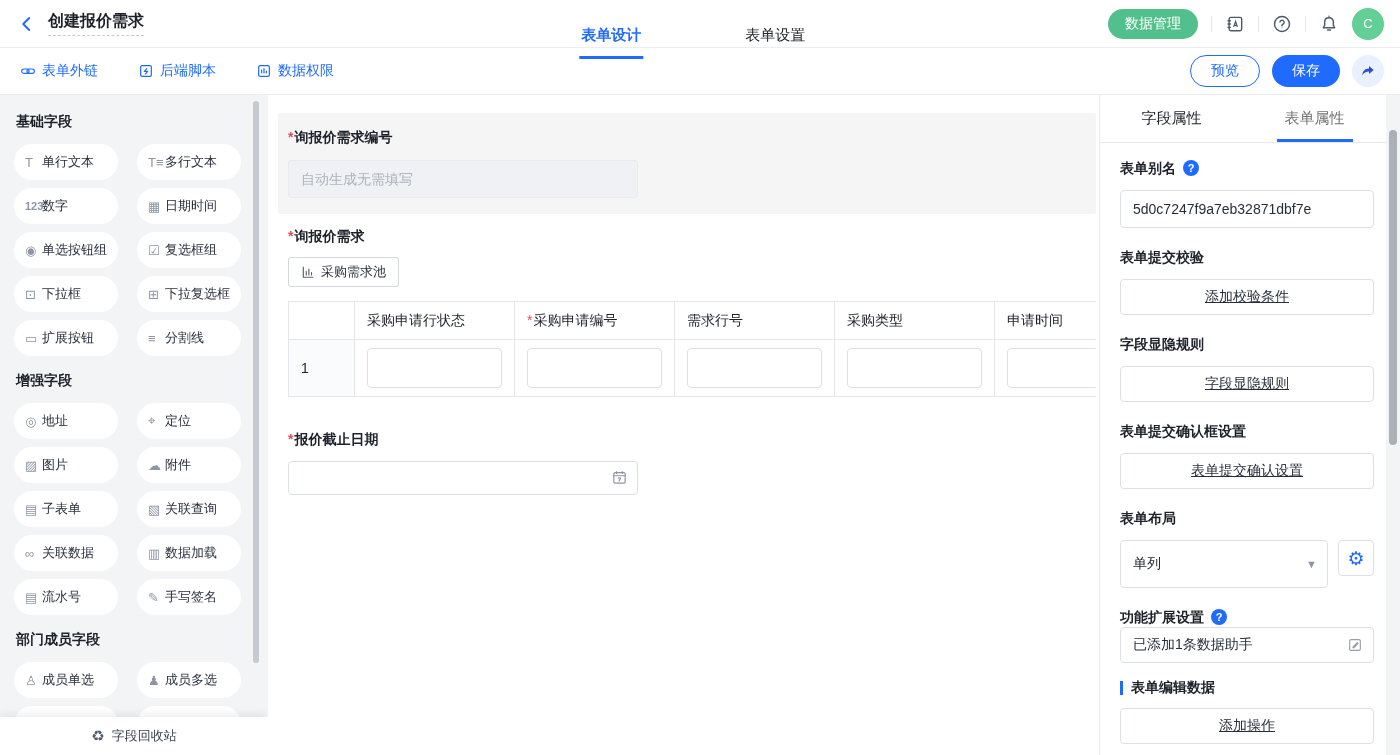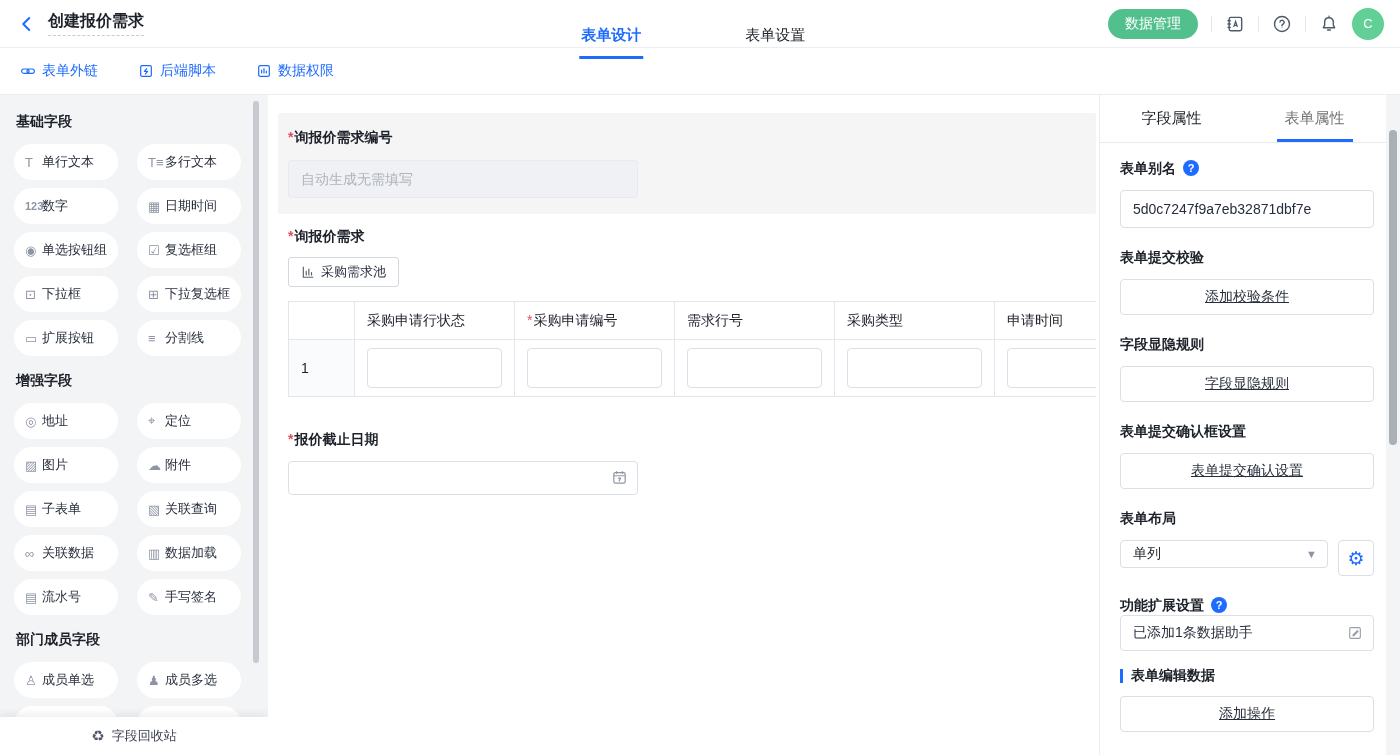--- a/index.html
+++ b/index.html
@@ -102,21 +102,21 @@
   .grp-title { font-size:14px; font-weight:bold; display:flex; align-items:flex-start; gap:7px; }
   .grp { margin-bottom:21px; }
   .grp-ctrl { margin-top:12px; }
   .q-badge { width:16px; height:16px; border-radius:50%; background:#1f6bff; color:#fff;
     font-size:11px; font-weight:bold; display:inline-flex; align-items:center; justify-content:center; }
   .p-input { width:100%; height:38px; border:1px solid #dcdfe6; border-radius:4px;
     padding:12px 12px; font-size:14px; color:#272e3b; }
   .p-btn { width:100%; height:36px; border:1px solid #dcdfe6; border-radius:4px; background:#fff;
     font-size:14px; color:#272e3b; cursor:pointer;text-decoration:underline; }
   .layout-row { display:flex; gap:10px; }
-  .p-select { flex:1; height:28px; border:1px solid #dcdfe6; border-radius:4px; display:flex;
+  .p-select { flex:1; height:48px; border:1px solid #dcdfe6; border-radius:4px; display:flex;
     align-items:center; padding:0 10px 0 12px; font-size:14px; cursor:pointer; }
   .p-select .chev { margin-left:auto; color:#8d95a5; font-size:11px; }
   .gear-btn { width:36px; height:36px; border:1px solid #dcdfe6; border-radius:4px; background:#fff;
     color:#1f6bff; font-size:19px; line-height:1; cursor:pointer; }
   .sub-label { display:flex; align-items:center; gap:8px; font-size:14px; font-weight:bold;
     margin:16px 0 11px 0; }
   .sub-label::before { content:""; width:3px; height:14px; background:#1f6bff; }
   .data-box { height:36px; border:1px solid #dcdfe6; border-radius:4px; display:flex;
     align-items:center; padding:0 10px 0 12px; font-size:14px; color:#272e3b; }
   .data-box .edit { margin-left:auto; color:#9aa0ab; cursor:pointer; display:flex; }
@@ -189,20 +189,31 @@
   </span>
   <span class="tool-link">
     <span>
       <svg width="16" height="16" viewBox="0 0 24 24" fill="none" stroke="currentColor" stroke-width="1.8">
         <rect x="4" y="4" width="16" height="16" rx="2"></rect>
           <path d="M8.5 15v-4.5M12 15V8.5M15.5 15v-3" stroke-linecap="round"></path>
         </svg>
     </span>
     <span>数据权限</span>
   </span>
+  <div class="toolbar-right">
+    <button class="btn-outline">预览</button>
+    <button class="btn-primary">保存</button>
+    <button class="btn-share">
+      <span>
+        <svg width="16" height="16" viewBox="0 0 24 24" fill="#2b4ecb">
+            <path d="M13.5 4.5 L20.5 10.5 L13.5 16.5 V12.8 C9 12.8 5.7 14.6 3.5 18.5 C3.8 12 7.5 8.3 13.5 8.1 Z"></path>
+          </svg>
+      </span>
+    </button>
+  </div>
 </div>
 
 <div class="body">
 
   <div class="sidebar">
     <div class="side-section-title">基础字段</div>
     <div class="pill-grid">
       <div class="f-pill">
           <span class="ficon">T</span>
           <span>单行文本</span>

